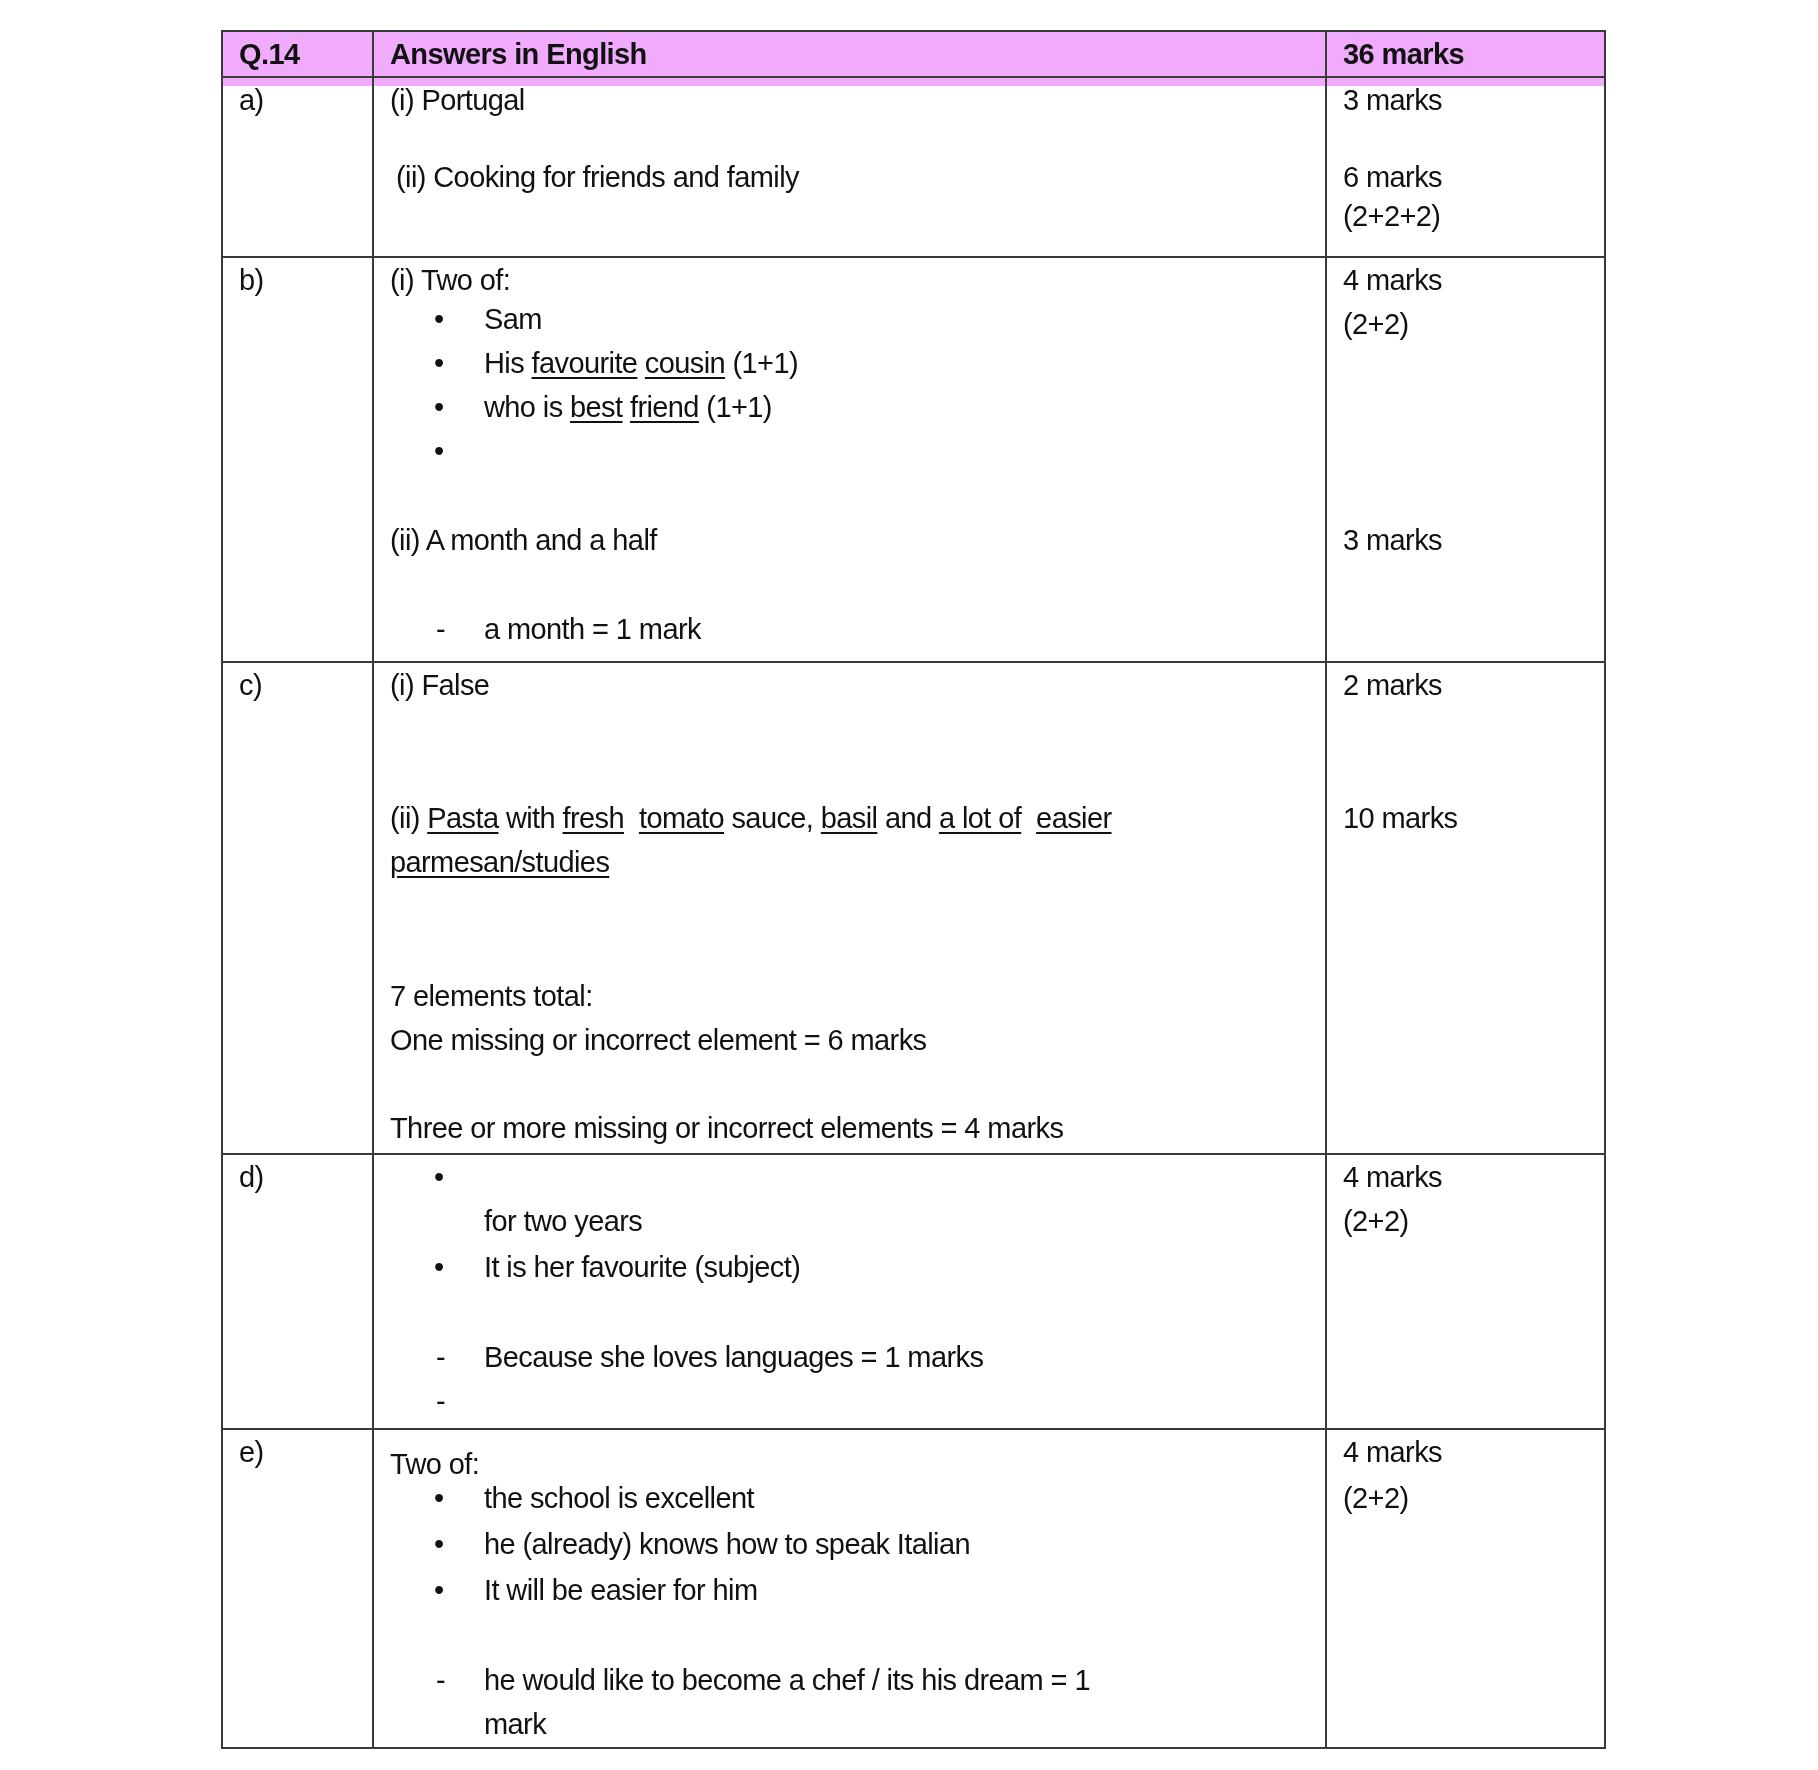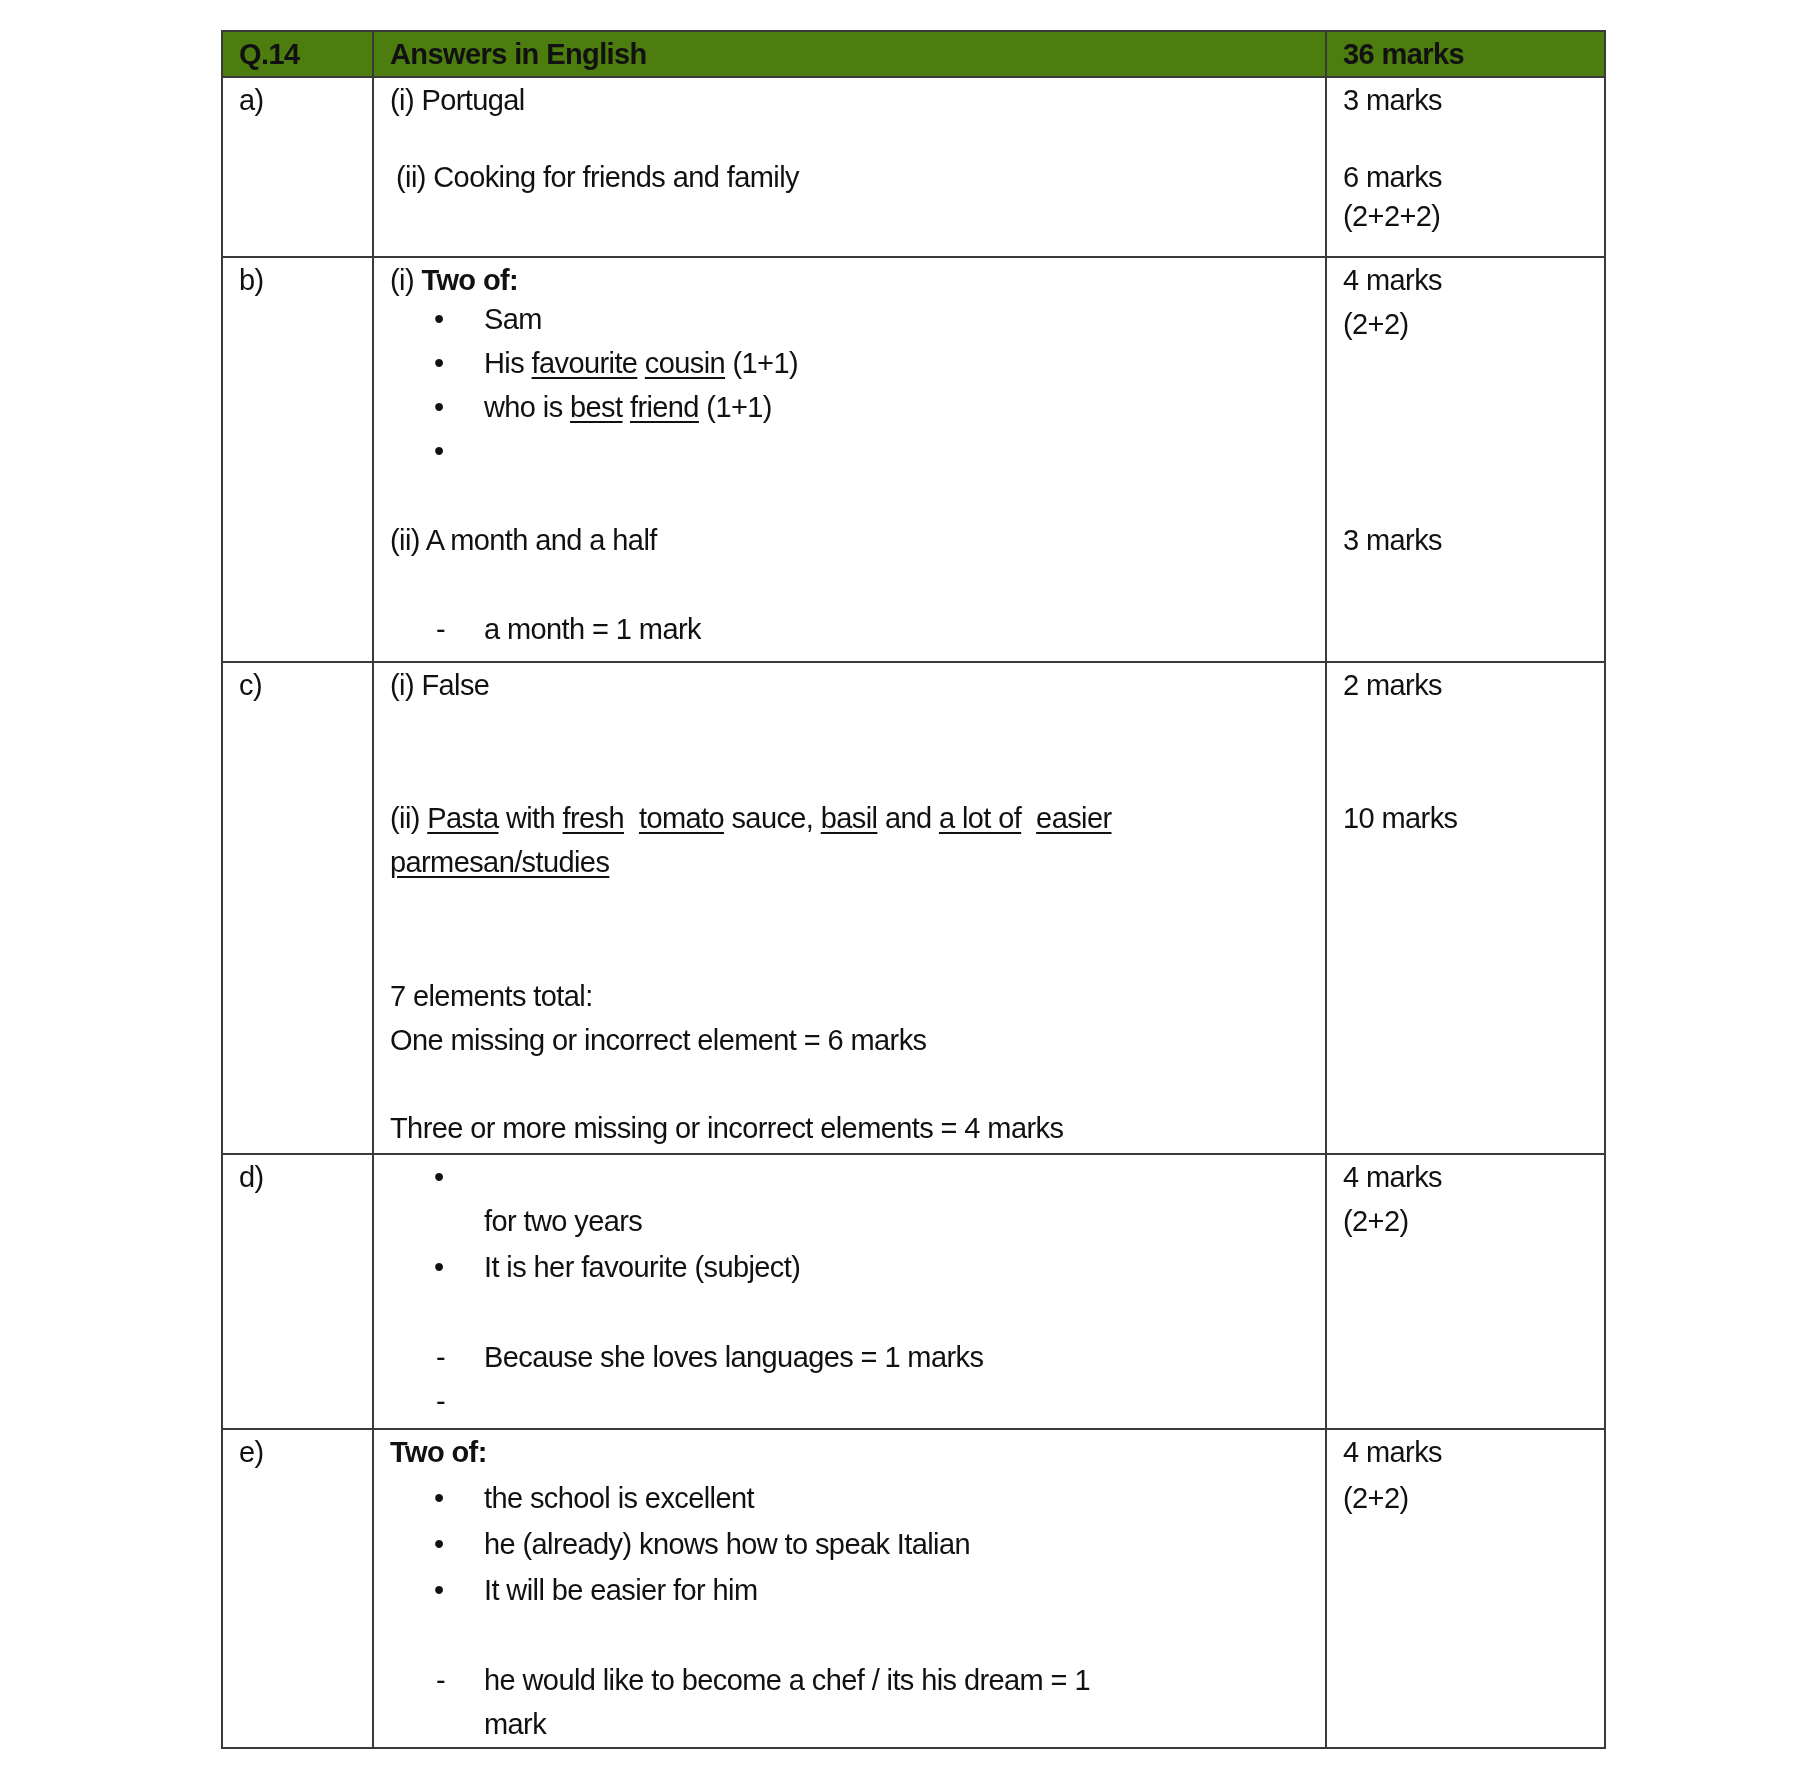--- a/index.html
+++ b/index.html
@@ -1,30 +1,30 @@
 <!DOCTYPE html>
 <html><head>
 <meta charset="utf-8">
 <style>
   html, body { margin:0; padding:0; background:#ffffff; }
   body { width:1818px; height:1770px; position:relative; overflow:hidden;
          font-family:"Liberation Sans", sans-serif; color:#111; }
   .tbl { position:absolute; left:221px; top:30px; width:1385px; height:1719px;
          border:2px solid #3a3a3a; box-sizing:border-box; }
   .row { position:absolute; left:0; right:0; border-top:2px solid #3a3a3a; box-sizing:border-box; }
-  .row.header { top:0; height:46px; background:#4d7c0f; border-top:none; }
+  .row.header { top:0; height:54px; background:#f0abfc; border-top:none; }
   .vline { position:absolute; top:0; bottom:0; width:2px; background:#3a3a3a; }
   .cell { position:absolute; top:0; bottom:0; box-sizing:border-box; }
   .c1 { left:0; width:151px; padding-left:16px; }
   .c2 { left:151px; width:953px; padding-left:16px; padding-right:14px; }
   .c3 { left:1104px; right:0; }
   .line { position:absolute; left:16px; font-size:29px; line-height:44px; white-space:nowrap;
           letter-spacing:-0.6px; }
   .header .line { font-weight:bold; top:0; line-height:44px; font-size:29px; }
-  .bold { font-weight:bold; }
+  .bold { font-weight:normal;margin-top:12px; }
   .u { text-decoration:underline; text-underline-offset:4px; text-decoration-thickness:2px; }
   .bullet { position:absolute; left:60px; font-size:29px; line-height:44px; }
   .bul-text { position:absolute; left:110px; font-size:29px; line-height:44px; white-space:nowrap; letter-spacing:-0.6px; }
   .dash { position:absolute; left:62px; font-size:29px; line-height:44px; }
 </style>
 </head>
 <body>
 
 <div class="tbl">
 

